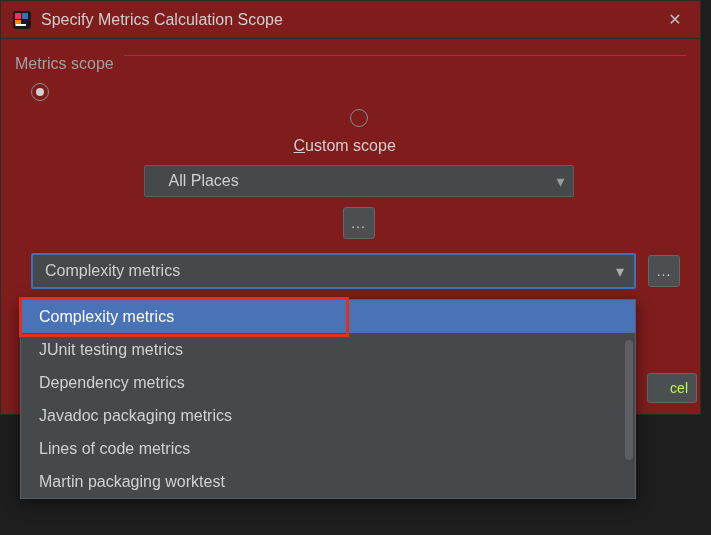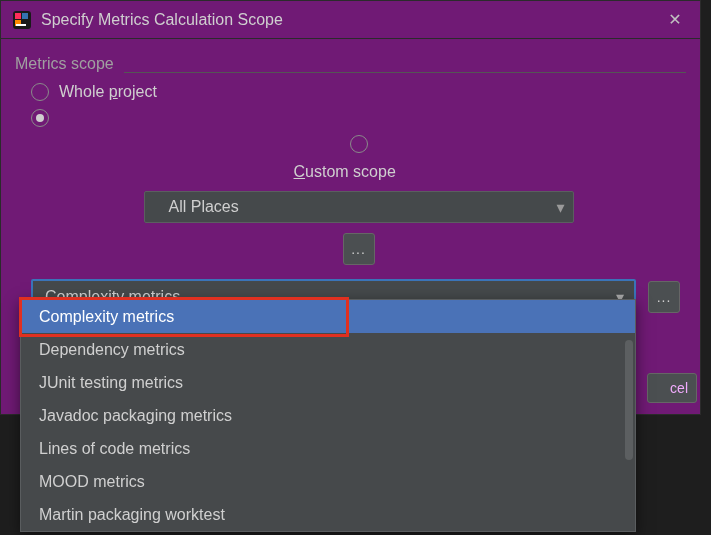--- a/index.html
+++ b/index.html
@@ -9,21 +9,21 @@
     font-family: "Segoe UI", Arial, sans-serif;
     font-size: 15px;
     color: #bbbbbb;
     overflow: hidden;
     position: relative;
   }
   .dialog {
     position: absolute;
     top: 0; left: 0;
     width: 701px; height: 415px;
-    background: #701a75;
+    background: #7f1d1d;
     border: 1px solid #2b2b2b;
   }
   .titlebar {
     display: flex;
     align-items: center;
     height: 38px;
     padding: 0 12px;
     border-bottom: 1px solid #2b2b2b;
   }
   .title-icon {
@@ -36,21 +36,21 @@
     width: 26px; height: 26px;
     display: flex; align-items: center; justify-content: center;
     color: #c0c0c0; font-size: 16px;
     cursor: pointer;
   }
 
   .section-label {
     color: #a0a0a0;
     font-size: 16px;
     padding: 16px 14px 6px 14px;
-    display: flex; align-items: flex-end;
+    display: flex; align-items: flex-start;
   }
   .section-line {
     flex: 1;
     height: 1px;
     background: #555;
     margin-left: 10px;
   }
 
   .radio-row {
     display: flex;
@@ -168,21 +168,21 @@
     border-radius: 4px;
   }
 
   .cancel-fragment {
     position: absolute;
     right: 14px; top: 373px;
     width: 50px; height: 30px;
     background: #4b4f51;
     border: 1px solid #666;
     border-radius: 3px;
-    color: #f0abfc;
+    color: #bef264;
     font-size: 14px;
     display: flex; align-items: center; justify-content: flex-end;
     padding-right: 8px;
     z-index: 1;
   }
 </style>
 </head>
 <body>
 
 <div class="dialog">
@@ -199,26 +199,20 @@
     </span>
     <span class="title-text">Specify Metrics Calculation Scope</span>
     <span class="close-btn">✕</span>
   </div>
 
   <div class="section-label">
     <span>Metrics scope</span>
     <span class="section-line"></span>
   </div>
 
-  <div class="radio-row">
-    <span class="radio"></span>
-    <span class="radio-label">
-      <span>Whole </span><span class="underline">p</span><span>roject</span>
-    </span>
-  </div>
 
   <div class="radio-row">
     <span class="radio selected"></span>
   </div>
 
   <div class="radio-row scope-combo-row">
     <span class="radio"></span>
     <span class="radio-label" style="min-width:130px;">
       <span class="underline">C</span><span>ustom scope</span>
     </span>
@@ -237,22 +231,21 @@
     </div>
     <div class="ellipsis-btn">...</div>
   </div>
 
 </div>
 
 <div class="cancel-fragment">cel</div>
 
 <div class="dropdown">
   <div class="dd-item selected">Complexity metrics</div>
+  <div class="dd-item">JUnit testing metrics</div>
   <div class="dd-item">Dependency metrics</div>
-  <div class="dd-item">JUnit testing metrics</div>
   <div class="dd-item">Javadoc packaging metrics</div>
   <div class="dd-item">Lines of code metrics</div>
-  <div class="dd-item">MOOD metrics</div>
   <div class="dd-item">Martin packaging worktest</div>
   <div class="scrollbar"></div>
 </div>
 
 <div class="red-box"></div>
 
 </body></html>

